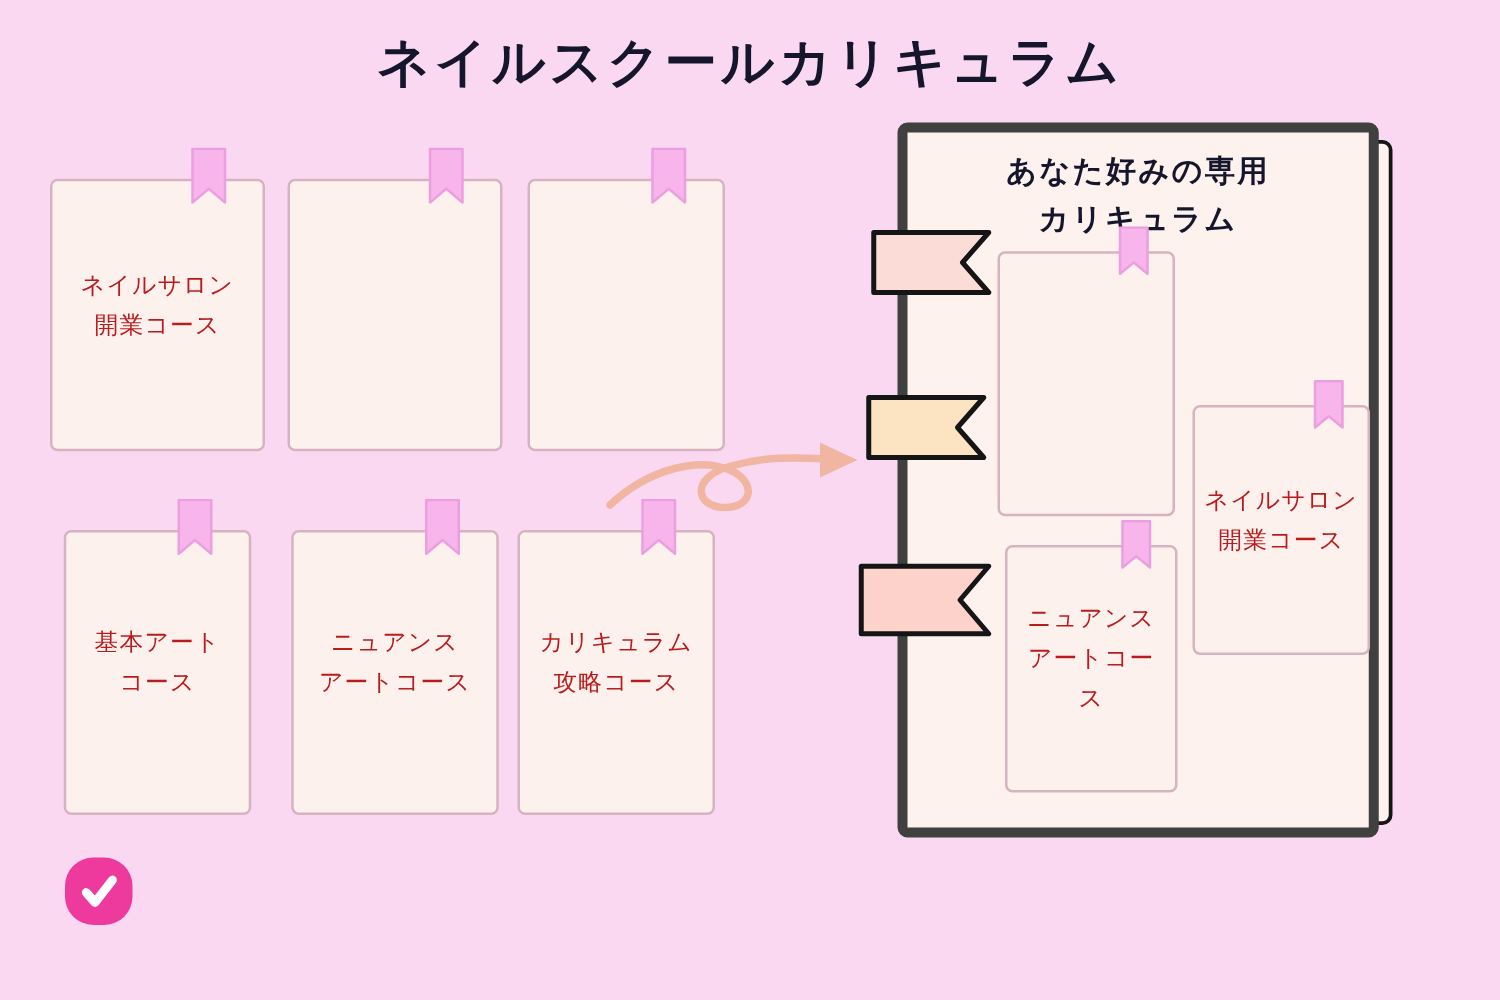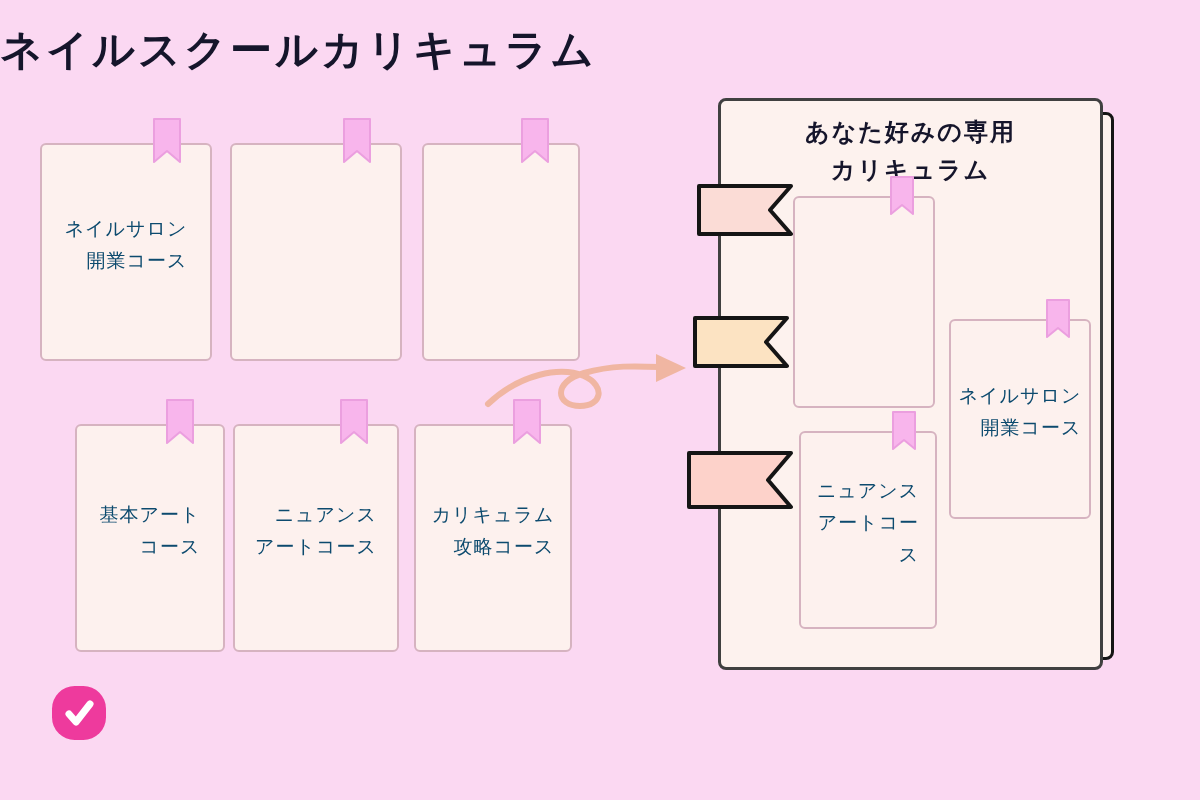--- a/index.html
+++ b/index.html
@@ -3,45 +3,45 @@
 <meta charset="utf-8">
 <style>
   html,body { margin:0; padding:0; }
   .canvas {
     position:relative; width:1200px; height:800px;
     background:#fbd8f2; overflow:hidden;
     font-family:"DejaVu Sans","Liberation Sans",sans-serif;
   }
   .page-title {
     position:absolute; top:22px; left:0; width:100%;
-    text-align:left; margin:0;
+    text-align:center; margin:0;
     font-family:Liberation Serif, serif;
     font-size:42px; font-weight:bold; color:#15152b; letter-spacing:3px;
   }
   .note-card {
     position:absolute; background:#fdf1ee;
     border:2px solid #d6b3c0; border-radius:6px;
     display:flex; align-items:center; justify-content:center;
     box-sizing:border-box;
   }
   .ribbon { position:absolute; top:-27px; right:28px; }
   .ribbon-sm { position:absolute; top:-22px; right:18px; }
   .note-label {
-    font-size:19px; color:#0c4a6e; text-align:right;
+    font-size:19px; color:#b91c1c; text-align:center;
     line-height:1.7; letter-spacing:1px; white-space:pre-line;
     transform:translateY(-8px);
   }
   .notebook { position:absolute; left:718px; top:98px; width:400px; height:566px; }
   .sheet-back {
     position:absolute; left:14px; top:14px; width:382px; height:548px;
     border:3px solid #151515; border-radius:8px; background:#fdf2ee; box-sizing:border-box;
   }
   .sheet-front {
     position:absolute; left:0; top:0; width:385px; height:572px;
-    border:3px solid #404040; border-radius:8px; background:#fdf2ee; box-sizing:border-box;
+    border:8px solid #404040; border-radius:8px; background:#fdf2ee; box-sizing:border-box;
   }
   .nb-title {
     position:absolute; top:12px; left:0; width:100%; text-align:center;
     font-family:"DejaVu Serif","Liberation Serif",serif;
     font-size:24px; font-weight:600; color:#15152b; line-height:1.6;
     letter-spacing:2px; white-space:pre-line;
   }
   .flag { position:absolute; }
   .swirl-arrow { position:absolute; left:480px; top:340px; }
   .check-badge {
@@ -78,21 +78,21 @@
         <path d="M2 1 H28 V44 L15 33 L2 44 Z" fill="#f8b5ec" stroke="#eb9fdf" stroke-width="2" stroke-linejoin="round"></path>
       </svg>
   </div>
 
   <div class="note-card" style="left:422px;top:143px;width:158px;height:218px">
     <svg class="ribbon" width="30" height="46" viewBox="0 0 30 46">
         <path d="M2 1 H28 V44 L15 33 L2 44 Z" fill="#f8b5ec" stroke="#eb9fdf" stroke-width="2" stroke-linejoin="round"></path>
       </svg>
   </div>
 
-  <div class="note-card" style="left:75px;top:424px;width:150px;height:228px">
+  <div class="note-card" style="left:51px;top:424px;width:150px;height:228px">
     <svg class="ribbon" width="30" height="46" viewBox="0 0 30 46">
         <path d="M2 1 H28 V44 L15 33 L2 44 Z" fill="#f8b5ec" stroke="#eb9fdf" stroke-width="2" stroke-linejoin="round"></path>
       </svg>
     <div class="note-label">基本アート
 コース</div>
   </div>
 
   <div class="note-card" style="left:233px;top:424px;width:166px;height:228px">
     <svg class="ribbon" width="30" height="46" viewBox="0 0 30 46">
         <path d="M2 1 H28 V44 L15 33 L2 44 Z" fill="#f8b5ec" stroke="#eb9fdf" stroke-width="2" stroke-linejoin="round"></path>

